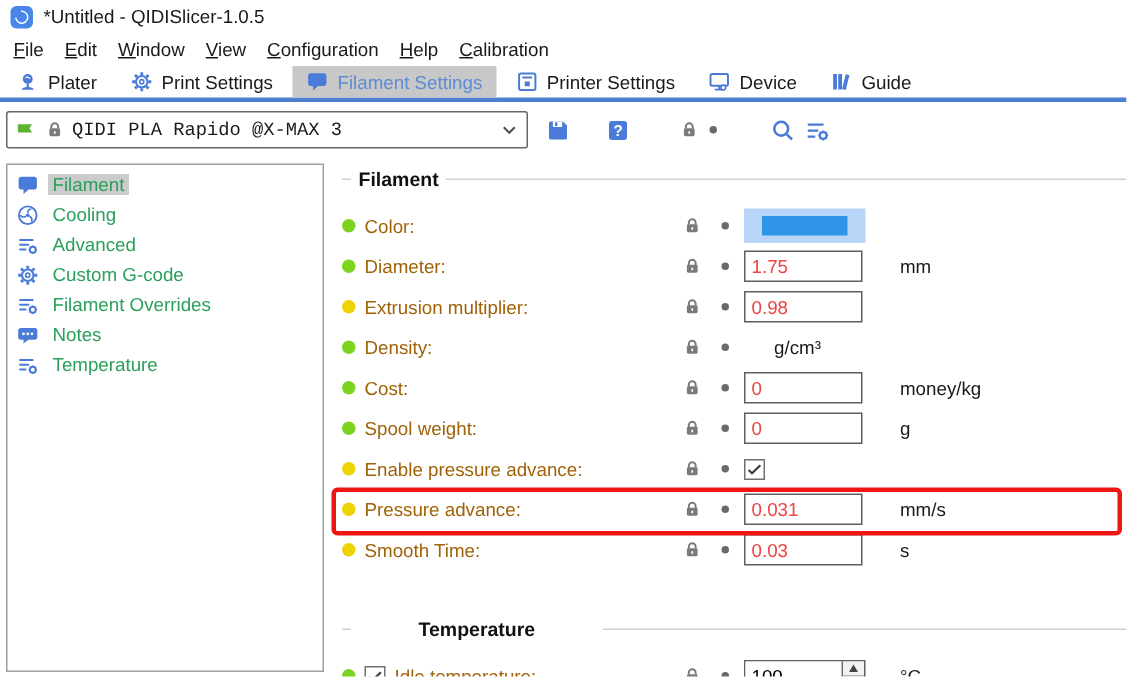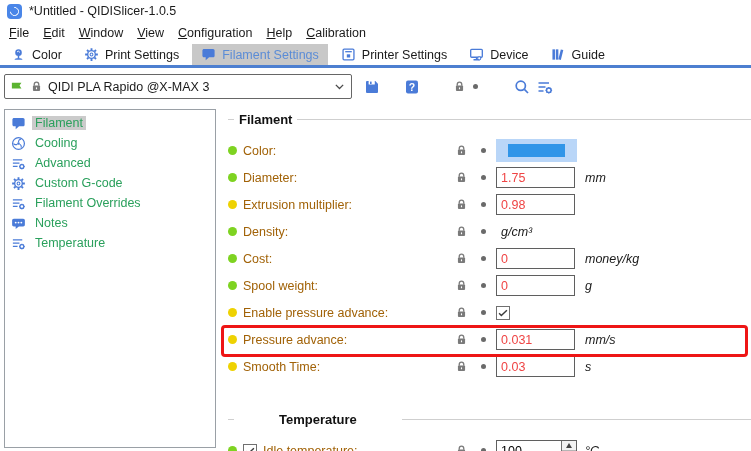--- a/index.html
+++ b/index.html
@@ -20,21 +20,21 @@
 
   
   .tabbar { height:24px; display:flex; align-items:stretch; padding-left:2px;
     border-bottom:3px solid #4d7fd0; }
   .tab { display:flex; align-items:center; gap:6px; padding:0 9px; margin-right:4px; white-space:nowrap; }
   .tab.selected { background:#c8c8c8; color:#5b8cd6; }
 
   
   .presetbar { height:37px; display:flex; align-items:center; padding-left:4px; }
   .combo { width:348px; height:25px; border:1px solid #666; border-radius:2px; background:#fff;
-    display:flex; align-items:center; gap:5px; padding:0 22px 0 5px; position:relative; }
+    display:flex; align-items:center; gap:5px; padding:0 22px 0 5px; position:relative;font-family:Liberation Mono, monospace; }
   .combo .chev { position:absolute; right:5px; top:5px; }
   .combo .icon svg { width:13px; height:13px; }
   .combo .flag svg { width:15px; height:15px; }
   .act { margin-left:12px; cursor:pointer; }
   .act[data-name="help-icon"] { margin-left:24px; }
   .act[data-name="preset-lock-icon"] { margin-left:33px; }
   .act[data-name="revert-dot"] { margin-left:7px; }
   .act[data-name="search-icon"] { margin-left:36px; }
   .act[data-name="view-settings-icon"] { margin-left:7px; }
   .graydot { width:5px; height:5px; border-radius:50%; background:#6a6a6a; display:inline-block; }
@@ -65,21 +65,21 @@
   .row-label { color:#a16207; white-space:nowrap; }
   .cell-lock { padding-left:9px; gap:13px; }
   .cell-lock .icon { cursor:pointer; }
   .val-input { width:79px; height:21px; border:1px solid #5f5f5f; border-radius:0;
     font:12.5px "Liberation Sans", sans-serif; padding:0 4px; background:#fff; color:#ef4444; outline:none; }
   .swatch { width:81px; height:23px; background:#b9d6f8; display:flex; align-items:center;
     justify-content:center; cursor:pointer; }
   .swatch-inner { width:57px; height:13px; }
   .checkbox { width:14px; height:14px; border:1px solid #707070; background:#fff;
     display:inline-flex; align-items:center; justify-content:center; cursor:pointer; flex:0 0 auto; }
-  .cell-unit .unit { margin-left:5px; white-space:nowrap;font-style:italic; }
+  .cell-unit .unit { margin-left:20px; white-space:nowrap; }
   .spinbox { width:81px; height:22px; border:1px solid #5f5f5f; display:flex; background:#fff; }
   .spinbox input { flex:1; min-width:0; border:none; outline:none; padding:0 4px;
     font:12.5px "Liberation Sans", sans-serif; }
   .spinner { width:15px; border-left:1px solid #707070; display:flex; flex-direction:column; }
   .spin-btn { flex:1; background:#f2f2f2; display:flex; align-items:center; justify-content:center; cursor:pointer; }
   .spin-btn + .spin-btn { border-top:1px solid #b5b5b5; }
   .tri-up { width:0; height:0; border-left:3.5px solid transparent; border-right:3.5px solid transparent;
     border-bottom:5px solid #444; }
   .hl-box { position:absolute; left:-7px; right:3px; top:-1px; bottom:-4px;
     border:3px solid #ee1515; border-radius:4px; pointer-events:none; z-index:5; }
@@ -105,21 +105,21 @@
 <div class="tabbar" id="tabbar" data-name="tab-bar">
     <div class="tab" data-name="tab-plater">
       <span class="icon" data-name="plater-icon">
         <svg viewBox="0 0 16 16" width="15" height="15">
           <circle cx="8" cy="6" r="3.5" fill="#4a7bd8"></circle>
           <path d="M6.4 5.2a2 2 0 0 1 3.1.6" stroke="#fff" stroke-width="1" fill="none"></path>
           <rect x="7.2" y="9.2" width="1.6" height="2.6" fill="#4a7bd8"></rect>
           <path d="M3.8 13.6c0-1.1 1.9-1.9 4.2-1.9s4.2.8 4.2 1.9z" fill="#4a7bd8"></path>
         </svg>
       </span>
-      <span data-name="tab-label">Color</span>
+      <span data-name="tab-label">Plater</span>
     </div>
     <div class="tab" data-name="tab-print-settings">
       <span class="icon" data-name="gear-icon">
         <svg viewBox="0 0 16 16" width="15" height="15" fill="none" stroke="#4a7bd8">
           <circle cx="8" cy="8" r="4.1" stroke-width="1.5"></circle>
           <circle cx="8" cy="8" r="1.5" stroke-width="1.1"></circle>
           <path stroke-width="2" d="M8 1.2v2.1M8 12.7v2.1M1.2 8h2.1M12.7 8h2.1M3.2 3.2l1.5 1.5M11.3 11.3l1.5 1.5M12.8 3.2l-1.5 1.5M4.7 11.3l-1.5 1.5"></path>
         </svg>
       </span>
       <span data-name="tab-label">Print Settings</span>

